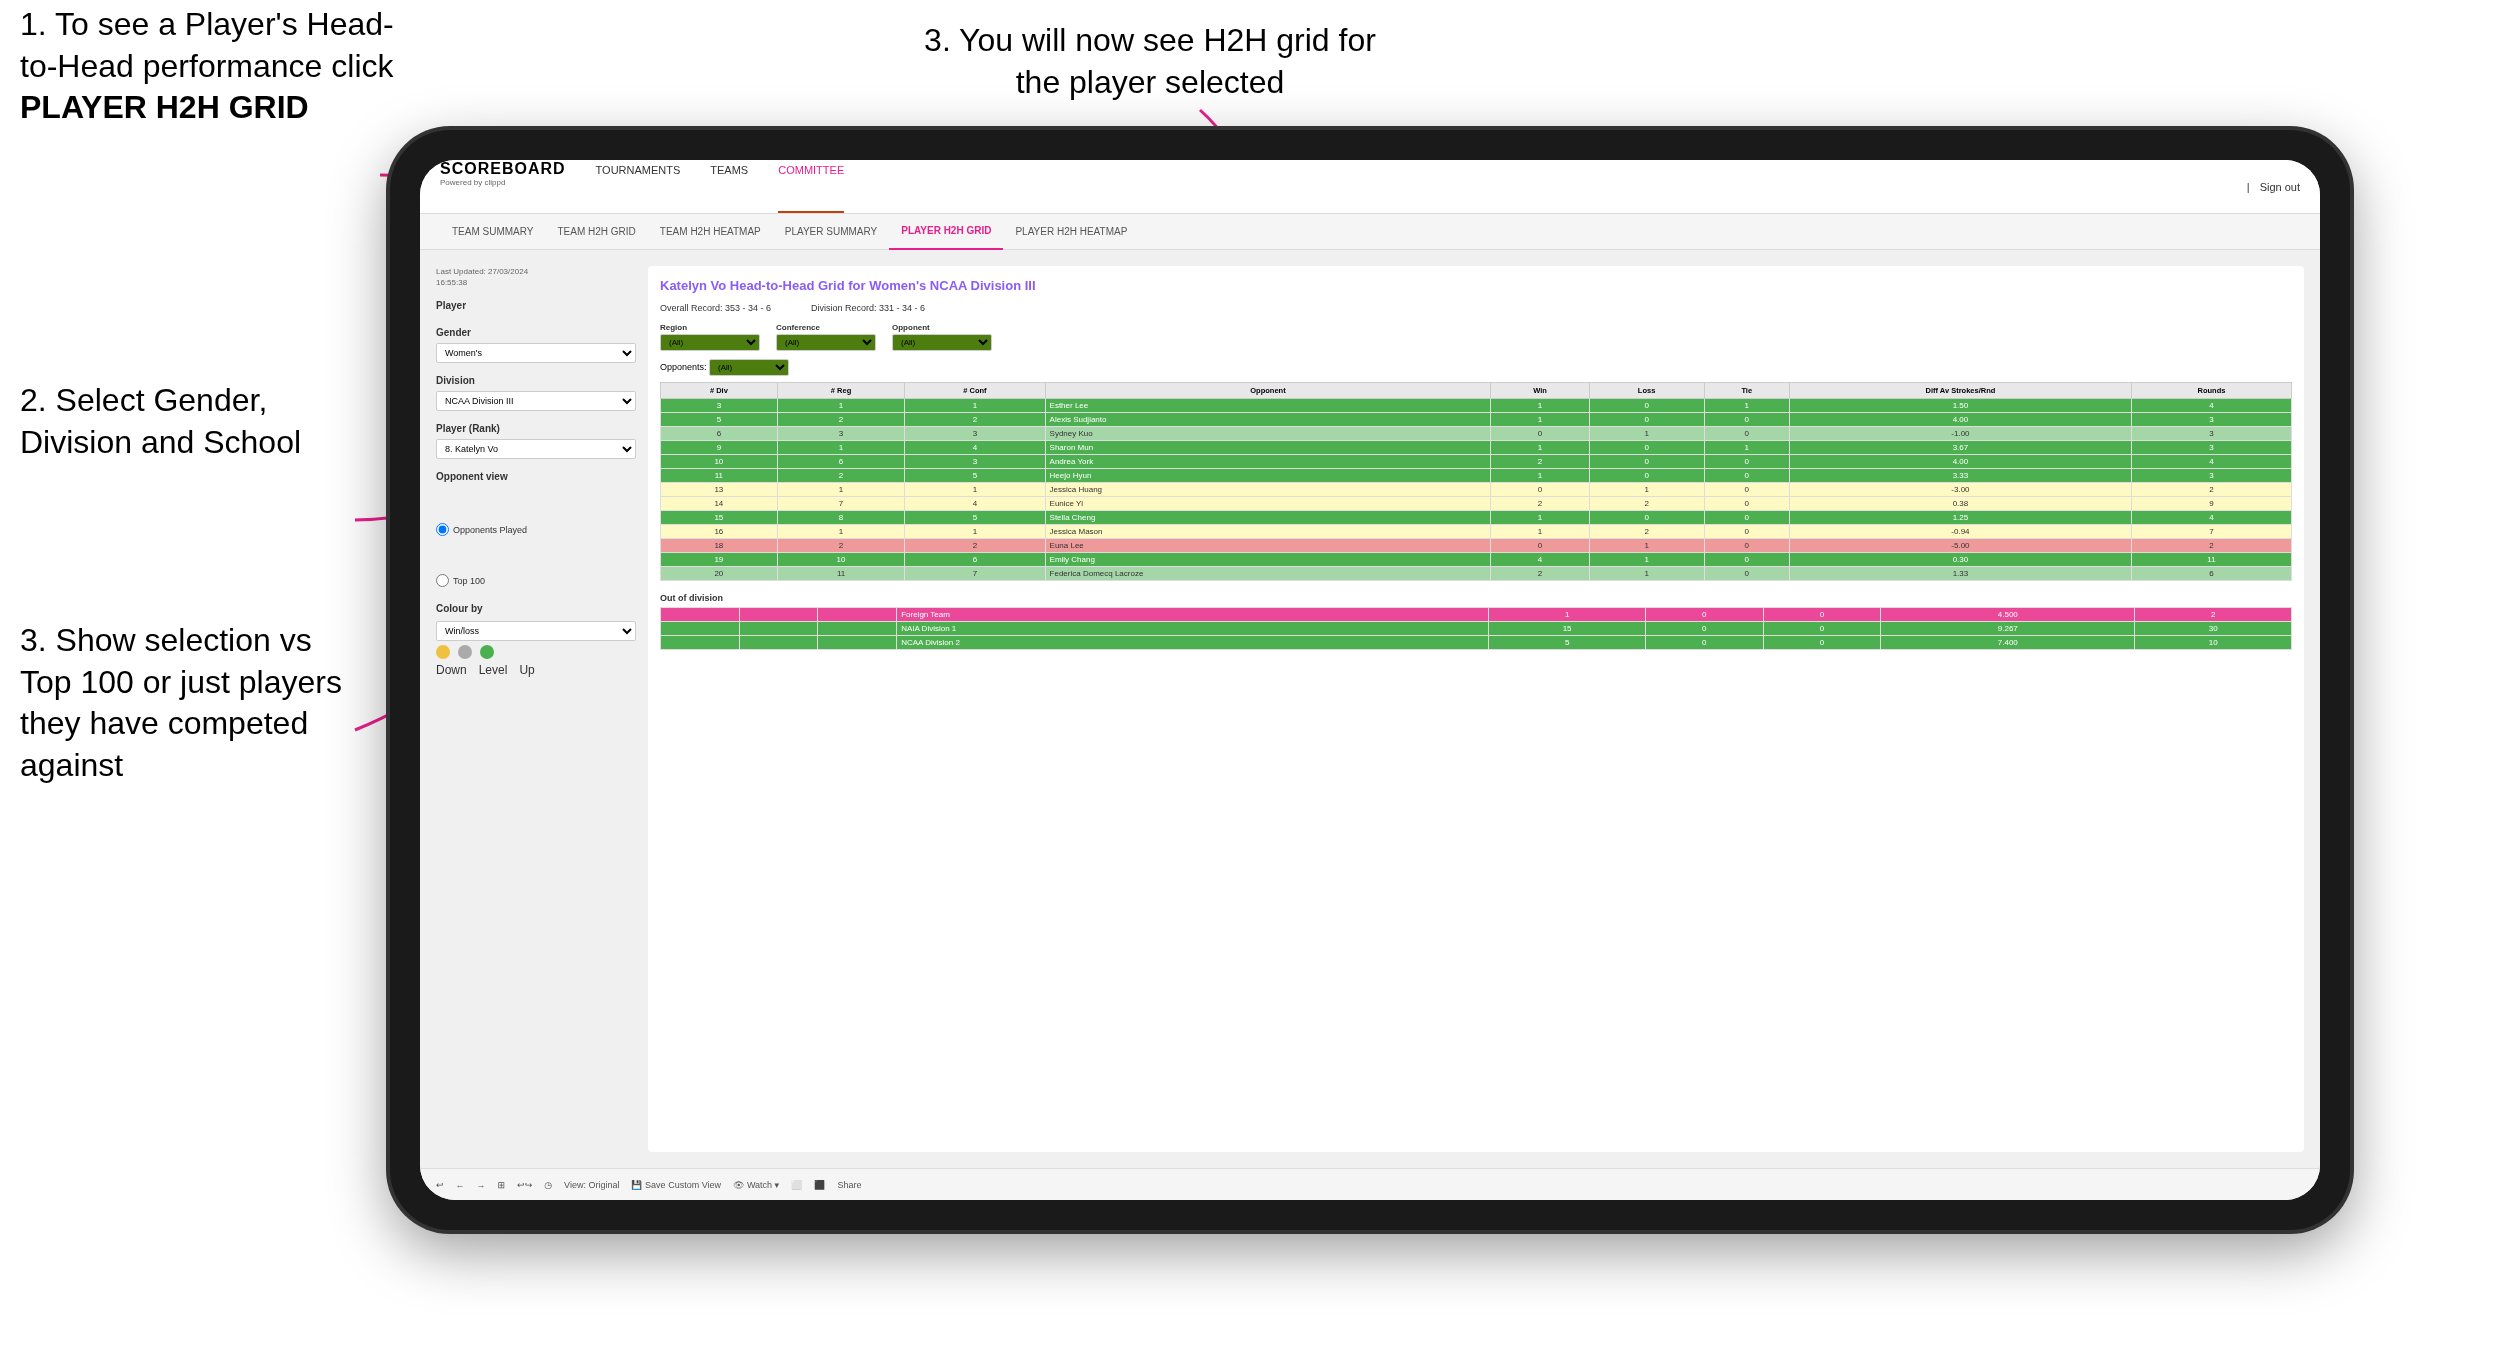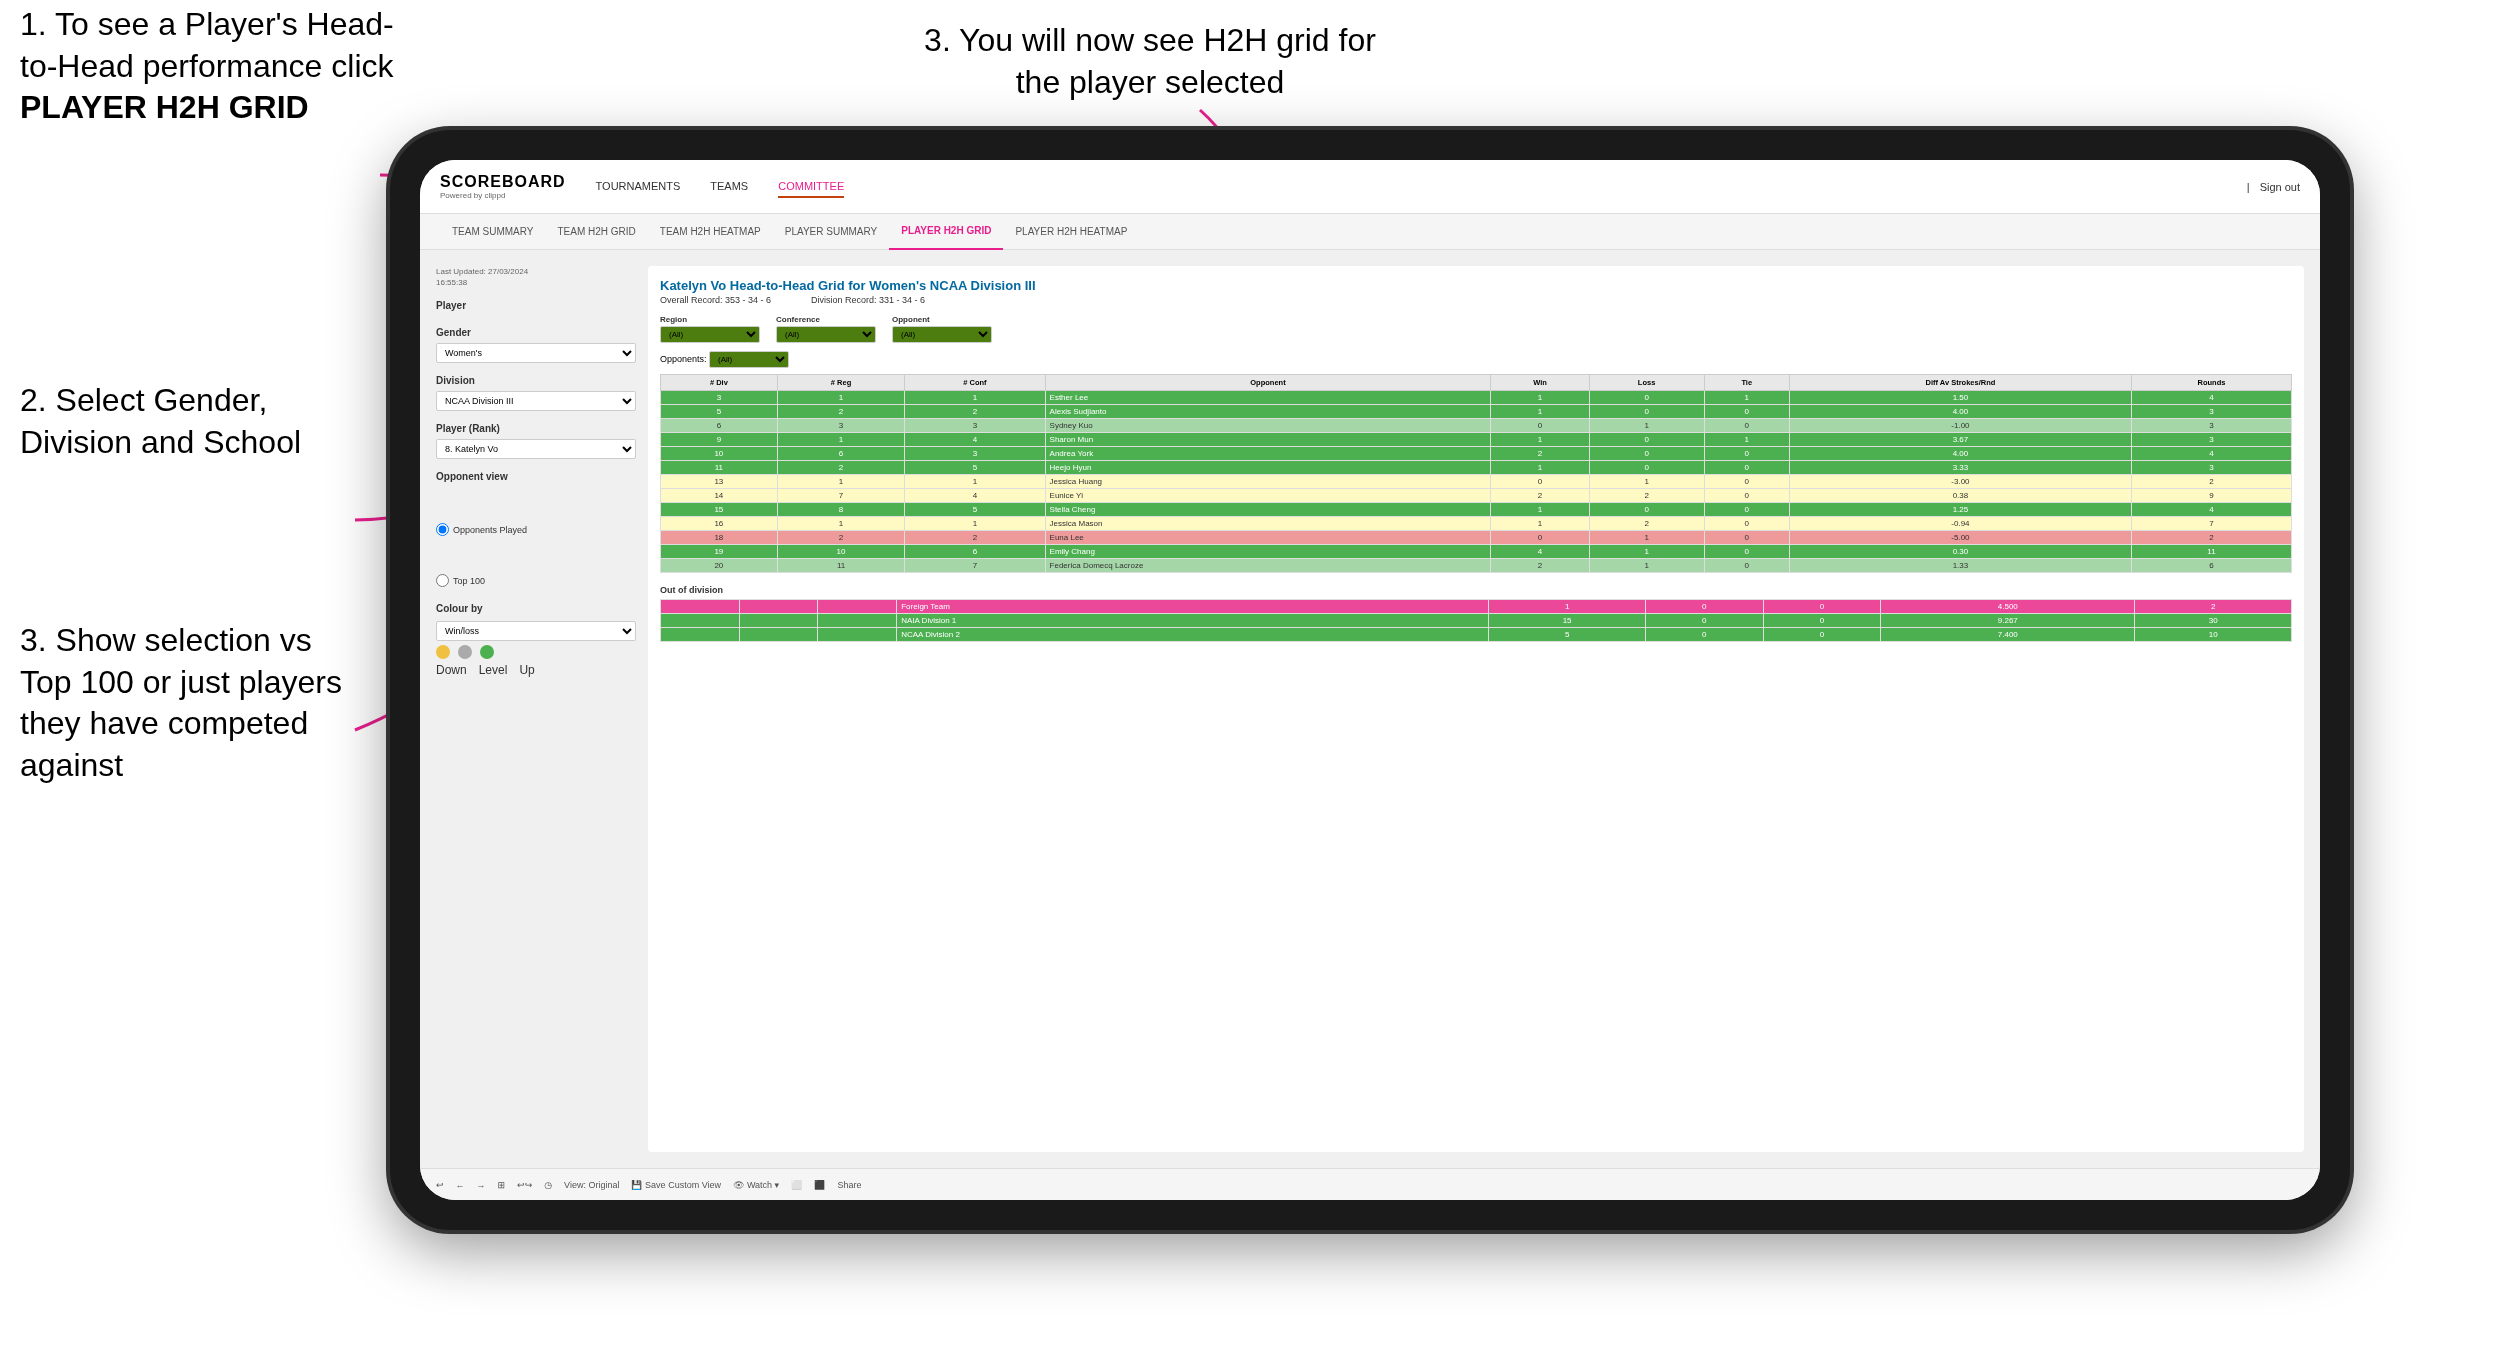--- a/index.html
+++ b/index.html
@@ -72,21 +72,20 @@
       overflow: hidden;
       display: flex;
       flex-direction: column;
     }
 
     
     .nav-bar {
       background: #ffffff;
       border-bottom: 1px solid #ddd;
       display: flex;
-      align-items: center;
       padding: 0 20px;
       height: 54px;
       flex-shrink: 0;
     }
 
     .nav-logo {
       display: flex;
       flex-direction: column;
       margin-right: 30px;
     }
@@ -250,22 +249,22 @@
       flex: 1;
       background: white;
       border-radius: 4px;
       overflow: auto;
       padding: 12px;
     }
 
     .grid-title {
       font-size: 13px;
       font-weight: bold;
-      color: #0369a1;
-      margin-bottom: 2px;
+      color: #8b5cf6;
+      margin-bottom: 10px;
     }
 
     .grid-records {
       display: flex;
       gap: 40px;
       font-size: 9px;
       color: #333;
       margin-bottom: 10px;
     }
 

